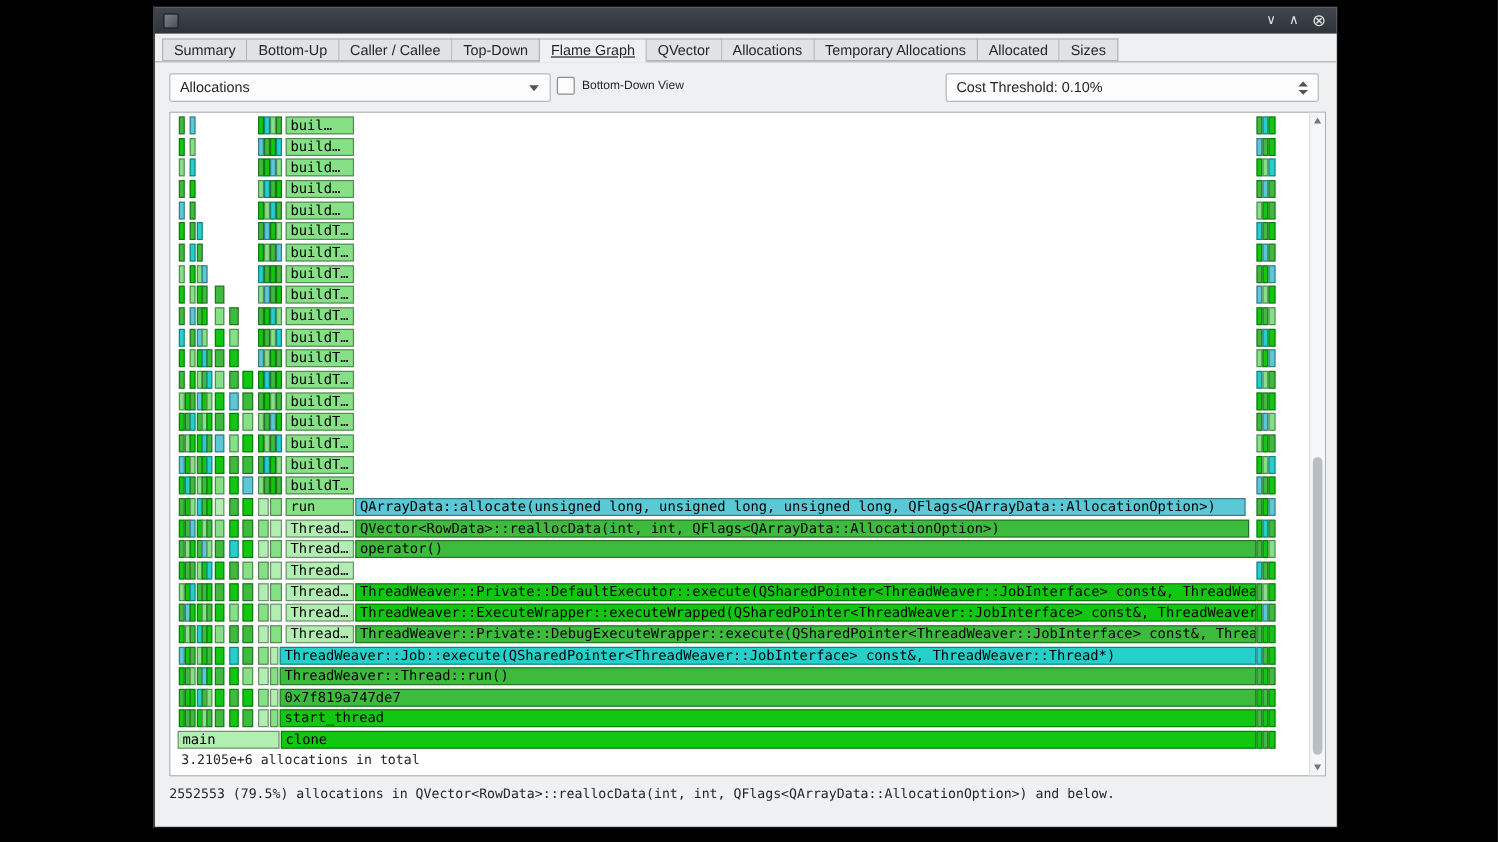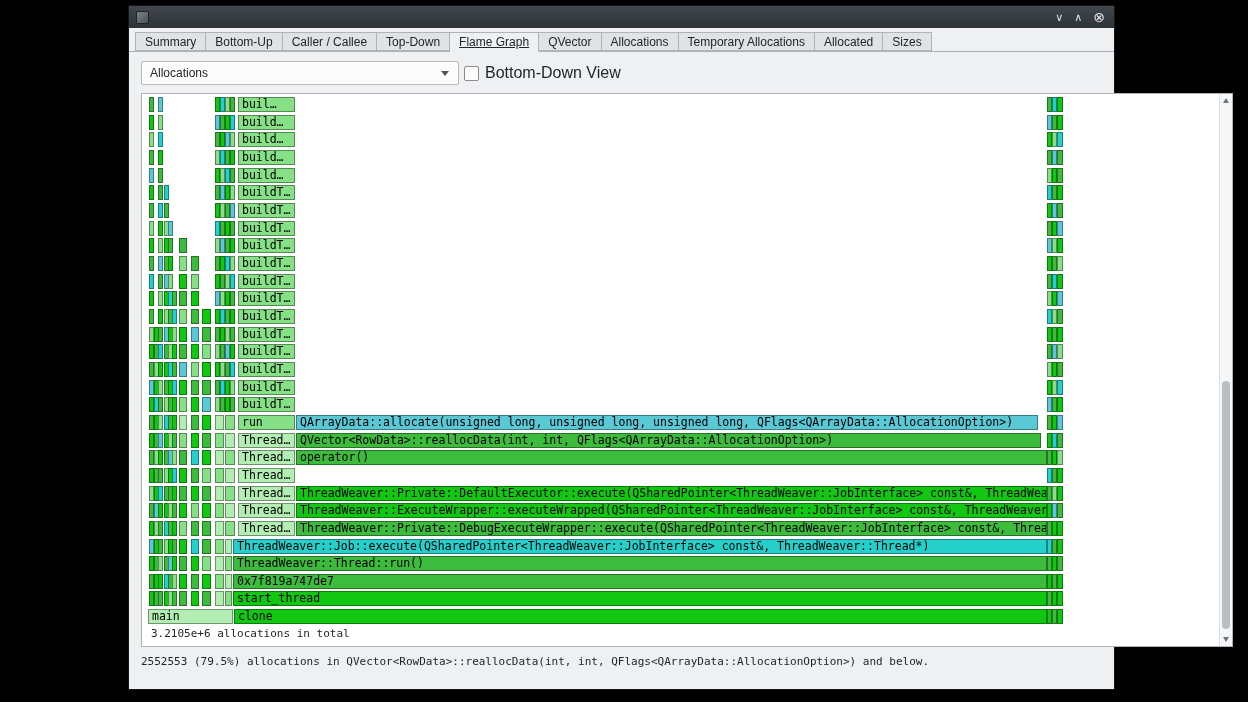--- a/index.html
+++ b/index.html
@@ -25,32 +25,32 @@
   .tab:first-child{border-left-width:1px;}
   .tab.active{background:#eff0f1;height:20px;margin-bottom:-1px;border-bottom:1px solid #eff0f1;
               text-decoration:underline;}
   
   .combo{position:absolute;left:12px;top:55px;width:318px;height:24px;background:#fcfcfc;
          border:1px solid #b6babd;border-radius:2px;box-sizing:border-box;font-size:12px;
          line-height:22px;padding:0 24px 0 8px;color:#232629;}
   .combo-arrow{position:absolute;right:9px;top:9px;width:0;height:0;
          border-left:4px solid transparent;border-right:4px solid transparent;border-top:5px solid #4d5357;}
   .check-row{position:absolute;left:335px;top:58px;display:flex;align-items:center;gap:6px;
-         font-size:16px;color:#232629;}
+         font-size:10px;color:#232629;}
   .check-box{width:15px;height:15px;background:#fcfcfc;border:1px solid #878e93;border-radius:2px;
          box-sizing:border-box;}
   .spin{position:absolute;left:659px;top:55px;width:311px;height:24px;background:#fcfcfc;
         border:1px solid #b6babd;border-radius:2px;box-sizing:border-box;font-size:12px;
         line-height:22px;padding:0 22px 0 8px;color:#232629;}
   .spin-up{position:absolute;right:8px;top:6px;width:0;height:0;
         border-left:4px solid transparent;border-right:4px solid transparent;border-bottom:4px solid #4d5357;}
   .spin-down{position:absolute;right:8px;top:13px;width:0;height:0;
         border-left:4px solid transparent;border-right:4px solid transparent;border-top:4px solid #4d5357;}
   
-  .frame{position:absolute;left:12px;top:87px;width:1092px;height:554px;background:#ffffff;
+  .frame{position:absolute;left:12px;top:87px;width:964px;height:554px;background:#ffffff;
          border:1px solid #aeb2b6;box-sizing:border-box;}
   .graph{position:absolute;left:0;top:0;right:13px;bottom:0;overflow:hidden;}
   .seg{position:absolute;height:15px;box-sizing:border-box;border:1px solid rgba(0,0,0,0.38);
        font-family:"DejaVu Sans Mono",monospace;font-size:11.5px;line-height:13px;color:#000;
        overflow:hidden;white-space:pre;padding-left:3px;cursor:default;}
   .total{position:absolute;left:9px;top:533px;font-family:"DejaVu Sans Mono",monospace;
          font-size:11px;color:#232629;}
   .vscroll{position:absolute;right:0;top:0;bottom:0;width:13px;background:#f5f6f7;
            border-left:1px solid #dcdee0;box-sizing:border-box;}
   .sarrow{position:absolute;left:3px;width:0;height:0;
@@ -93,20 +93,25 @@
     <div class="combo">
       <span>Allocations</span>
       <span class="combo-arrow"></span>
     </div>
 
     <div class="check-row">
       <span class="check-box"></span>
       <span>Bottom-Down View</span>
     </div>
 
+    <div class="spin">
+      <span>Cost Threshold: 0.10%</span>
+      <span class="spin-up"></span>
+      <span class="spin-down"></span>
+    </div>
 
     <div class="frame">
       <div class="graph" id="graph">
           <div class="seg" style="left: 7px; top: 3px; width: 4px; height: 15px; background: rgb(61, 187, 61);"></div>
           <div class="seg" style="left: 16px; top: 3px; width: 4px; height: 15px; background: rgb(91, 200, 214);"></div>
           <div class="seg" style="left: 73px; top: 3px; width: 4px; height: 15px; background: rgb(18, 199, 18);"></div>
           <div class="seg" style="left: 78px; top: 3px; width: 4px; height: 15px; background: rgb(37, 208, 203);"></div>
           <div class="seg" style="left: 83px; top: 3px; width: 4px; height: 15px; background: rgb(134, 224, 134);"></div>
           <div class="seg" style="left: 88px; top: 3px; width: 5px; height: 15px; background: rgb(61, 187, 61);"></div>
           <div class="seg" title="buil…" style="left: 96px; top: 3px; width: 57px; height: 15px; background: rgb(134, 224, 134);">buil…</div>

